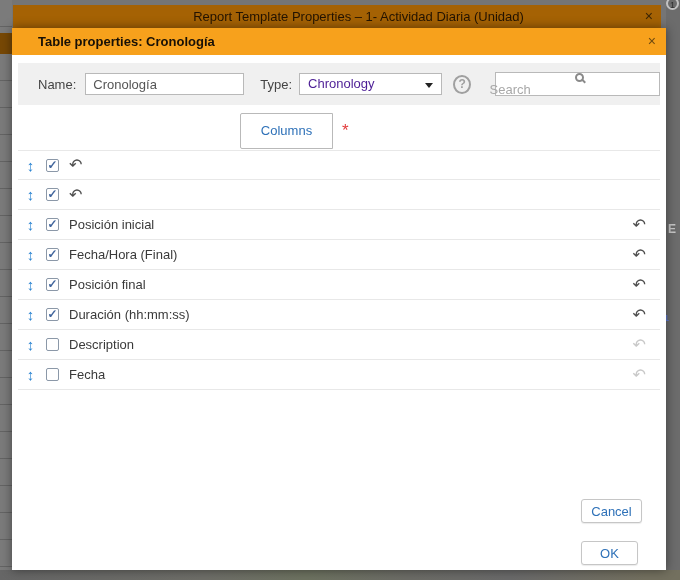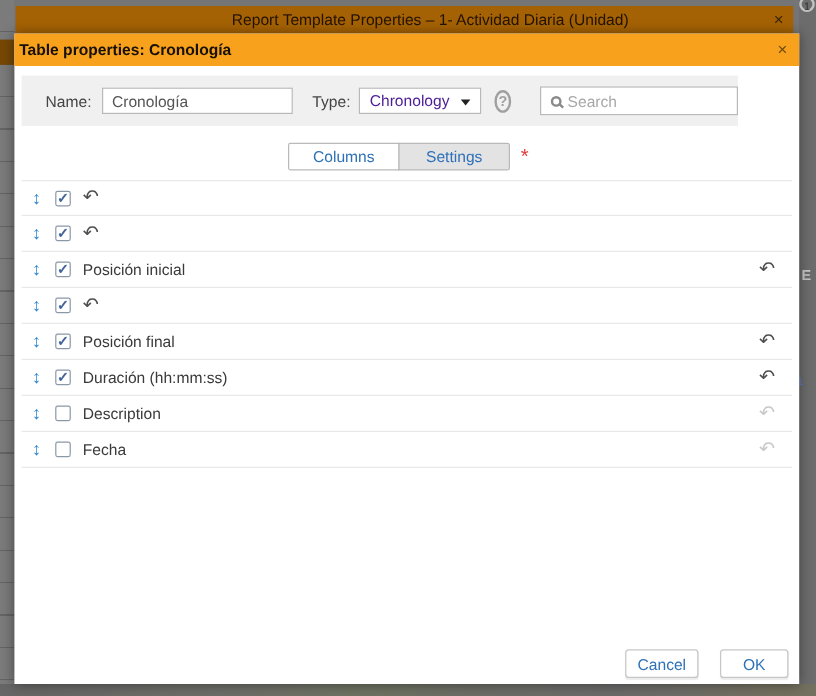--- a/index.html
+++ b/index.html
@@ -23,70 +23,70 @@
   .outer-header { position:absolute; left:13px; top:5px; width:648px; height:23px; background:#a56204;
     display:flex; align-items:center; justify-content:center;padding-left:43px; }
   .outer-title { color:#231302; font-size:13px; }
   .outer-close { position:absolute; right:8px; top:3px; color:#3a2506; font-size:14px; cursor:pointer; }
 
   
   .modal { position:absolute; left:12px; top:28px; width:654px; height:542px; background:#ffffff;
     box-shadow:0 0 10px rgba(0,0,0,.45); }
   .modal-header { position:absolute; left:0; top:0; width:654px; height:27px; background:#f7a11c;
     display:flex; align-items:center; }
-  .modal-title { color:#171006; font-size:13px; font-weight:bold; padding-left:4px; }
+  .modal-title { color:#171006; font-size:13px; font-weight:bold; padding-left:26px; }
   .modal-close { position:absolute; right:10px; top:5px; color:#6e4a10; font-size:14px; cursor:pointer; }
 
   
-  .toolbar { position:absolute; left:6px; top:35px; width:597px; height:42px; background:#f0f0f0;
+  .toolbar { position:absolute; left:6px; top:35px; width:642px; height:42px; background:#f0f0f0;
     display:flex; align-items:center; padding-left:20px; }
   .tb-label { color:#444; font-size:13px; }
   .name-input { width:159px; height:22px; border:1px solid #b9b9b9; background:#fff; margin-left:9px;
     font-family:"Liberation Sans",sans-serif; font-size:13px; color:#555; padding:0 7px; outline:none; }
   .type-label { margin-left:16px; }
   .select-box { position:relative; width:155px; height:22px; border:1px solid #b9b9b9; background:#fff;
     margin-left:7px; cursor:pointer; }
   .select-value { font-size:13px; color:#4c1d95; line-height:20px; padding-left:8px; }
   .select-caret { position:absolute; right:8px; top:9px; width:0; height:0;
     border-left:4px solid transparent; border-right:4px solid transparent; border-top:5px solid #222; }
   .help-icon { width:19px; height:19px; border:2px solid #a0a0a0; border-radius:50%; margin-left:11px;
     color:#a0a0a0; font-size:12px; font-weight:bold; display:flex; align-items:center; justify-content:center; cursor:pointer; }
   .search-box { width:165px; height:24px; border:1px solid #b9b9b9; background:#fff; margin-left:24px;
-    display:flex; align-items:center; }
+    display:flex; align-items:center;flex-direction:column; }
   .mag-icon { width:9px; height:9px; border:2px solid #8a8a8a; border-radius:50%; position:relative;
     margin:0 5px 0 8px; flex:none; }
   .mag-icon::after { content:''; position:absolute; width:5px; height:2px; background:#8a8a8a;
     transform:rotate(45deg); right:-4px; bottom:-2px; }
   .search-input { border:none; outline:none; flex:1; min-width:0; font-family:"Liberation Sans",sans-serif;
     font-size:13px; color:#555; background:transparent; }
   .search-input::placeholder { color:#a8a8a8; }
 
   
   .tabs { position:absolute; left:228px; top:91px; height:23px; display:flex; align-items:center; }
-  .tab { width:93px; height:23px; border:1px solid #b9b9b9; color:#2e71b8; font-size:13px;
+  .tab { width:93px; height:36px; border:1px solid #b9b9b9; color:#2e71b8; font-size:13px;
     display:flex; align-items:center; justify-content:center; cursor:pointer; }
   .tab-columns { background:#ffffff; border-radius:2px 0 0 2px; }
   .tab-settings { background:#e3e3e3; margin-left:-1px; border-radius:0 2px 2px 0; }
   .required-marker { color:#e23b3b; font-size:17px; margin-left:9px; line-height:23px; }
 
   
   .column-list { position:absolute; left:6px; top:122px; width:642px; }
   .col-row { height:30px; display:flex; align-items:center; border-bottom:1px solid #e8e8e8; }
   .col-row:first-child { border-top:1px solid #e8e8e8; }
   .drag-handle { color:#2e86d2; font-size:15px; font-weight:bold; width:15px; margin-left:5px;
     text-align:center; cursor:ns-resize; }
   .checkbox { width:13px; height:13px; border:1px solid #8b98a8; border-radius:2px; background:#fff;
     margin:0 10px 0 8px; font-size:12px; line-height:11px; text-align:center; font-weight:bold;
     color:#41659c; cursor:pointer; flex:none; }
   .row-label { color:#3a3a3a; font-size:13px; flex:1; }
   .undo-icon { font-size:16px; color:#4f4f4f; margin-right:14px; cursor:pointer; line-height:16px; }
   .undo-icon.disabled { color:#c9c9c9; }
 
   
-  .footer { position:absolute; right:9px; bottom:5px; display:flex; gap:18px; }
+  .footer { position:absolute; right:24px; bottom:5px; display:flex; gap:18px;flex-direction:column; }
   .btn { height:24px; background:#fff; border:1px solid #c6c6c6; border-radius:3px; color:#2e71b8;
     font-size:13px; display:flex; align-items:center; justify-content:center; cursor:pointer;
     box-shadow:0 1px 1px rgba(0,0,0,.08); }
   .btn-cancel { width:61px; }
   .btn-ok { width:57px; }
 </style>
 </head>
 <body>
 
 <div class="backdrop">
@@ -125,21 +125,20 @@
     </div>
     <div class="help-icon">?</div>
     <div class="search-box">
       <span class="mag-icon"></span>
       <input class="search-input" type="text" placeholder="Search" style="">
     </div>
   </div>
 
   <div class="tabs">
     <div class="tab tab-columns">Columns</div>
-    <div class="tab tab-settings">Settings</div>
     <span class="required-marker">*</span>
   </div>
 
   <div class="column-list">
       <div class="col-row">
       <span class="drag-handle">↕</span>
       <span class="checkbox">✓</span>
       <span class="undo-icon">↶</span>
     </div>
       <div class="col-row">
@@ -149,20 +148,21 @@
     </div>
       <div class="col-row">
       <span class="drag-handle">↕</span>
       <span class="checkbox">✓</span>
       <span class="row-label">Posición inicial</span>
       <span class="undo-icon">↶</span>
     </div>
       <div class="col-row">
       <span class="drag-handle">↕</span>
       <span class="checkbox">✓</span>
+      <span class="row-label">Fecha/Hora (Final)</span>
       <span class="undo-icon">↶</span>
     </div>
       <div class="col-row">
       <span class="drag-handle">↕</span>
       <span class="checkbox">✓</span>
       <span class="row-label">Posición final</span>
       <span class="undo-icon">↶</span>
     </div>
       <div class="col-row">
       <span class="drag-handle">↕</span>

